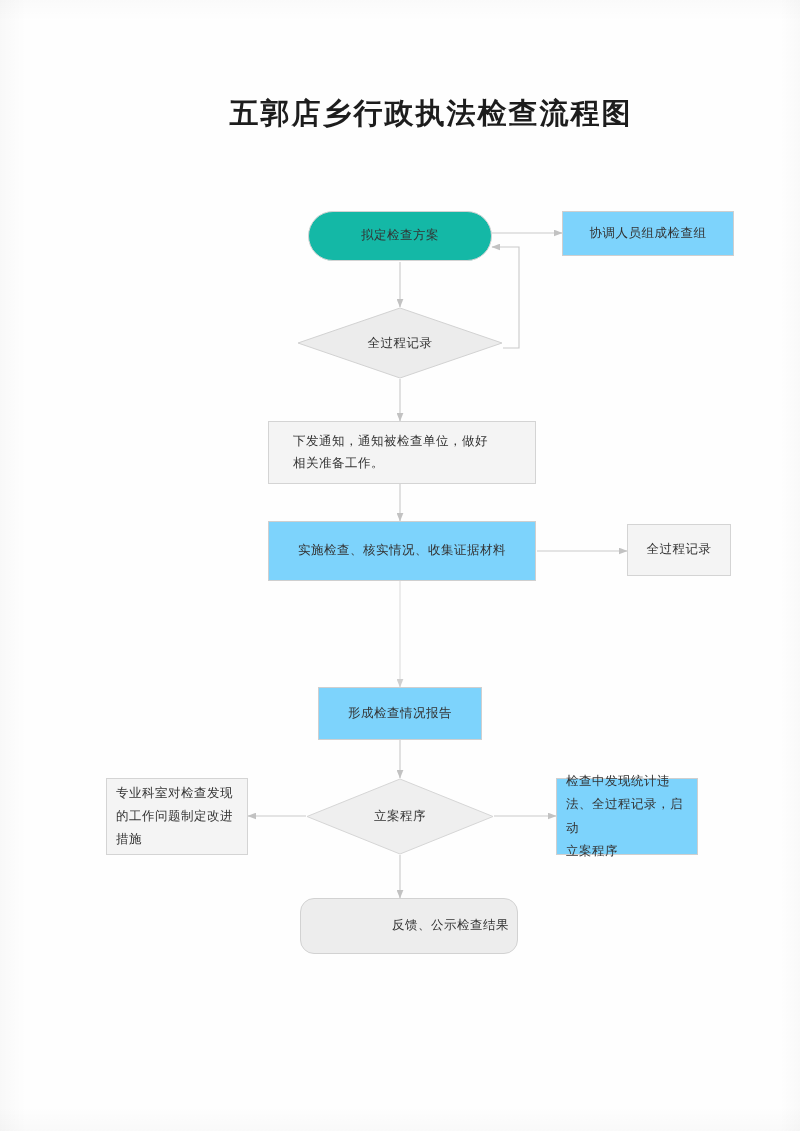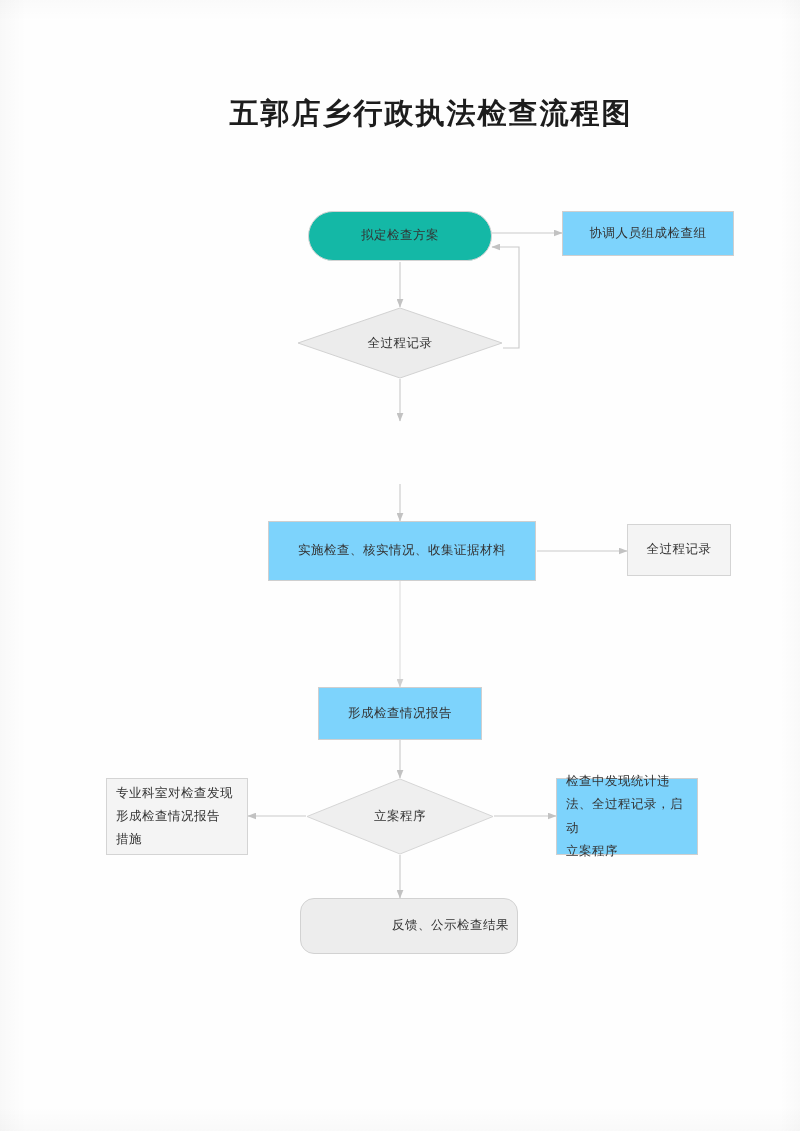--- a/index.html
+++ b/index.html
@@ -165,20 +165,24 @@
     <span class="txt">协调人员组成检查组</span>
   </div>
 
   <div class="diamond" style="left:297px; top:307px; width:206px; height:72px;">
     <svg width="206" height="72" viewBox="0 0 206 72">
       <polygon points="103,1 205,36 103,71 1,36" fill="#ececec" stroke="#d2d2d2" stroke-width="1"></polygon>
     </svg>
     <div class="dlabel">全过程记录</div>
   </div>
 
+  <div class="node plain left-align" style="left:268px; top:421px; width:268px; height:63px; padding-left:24px;">
+    <span class="txt">下发通知，通知被检查单位，做好
+相关准备工作。</span>
+  </div>
 
   <div class="node" style="left:268px; top:521px; width:268px; height:60px;">
     <span class="txt">实施检查、核实情况、收集证据材料</span>
   </div>
 
   <div class="node plain" style="left:627px; top:524px; width:104px; height:52px;">
     <span class="txt">全过程记录</span>
   </div>
 
   <div class="node" style="left:318px; top:687px; width:164px; height:53px;">
@@ -187,21 +191,21 @@
 
   <div class="diamond" style="left:306px; top:778px; width:188px; height:77px;">
     <svg width="188" height="77" viewBox="0 0 188 77">
       <polygon points="94,1 187,38.5 94,76 1,38.5" fill="#efefef" stroke="#d6d6d6" stroke-width="1"></polygon>
     </svg>
     <div class="dlabel">立案程序</div>
   </div>
 
   <div class="node plain left-align" style="left:106px; top:778px; width:142px; height:77px; padding-left:9px; line-height:1.85;">
     <span class="txt">专业科室对检查发现
-形成检查情况报告
+的工作问题制定改进
 措施</span>
   </div>
 
   <div class="node left-align" style="left:556px; top:778px; width:142px; height:77px; padding-left:9px; line-height:1.85;">
     <span class="txt">检查中发现统计违
 法、全过程记录，启动
 立案程序</span>
   </div>
 
   <div class="node rounded" style="left:300px; top:898px; width:218px; height:56px;justify-content:flex-end;">

